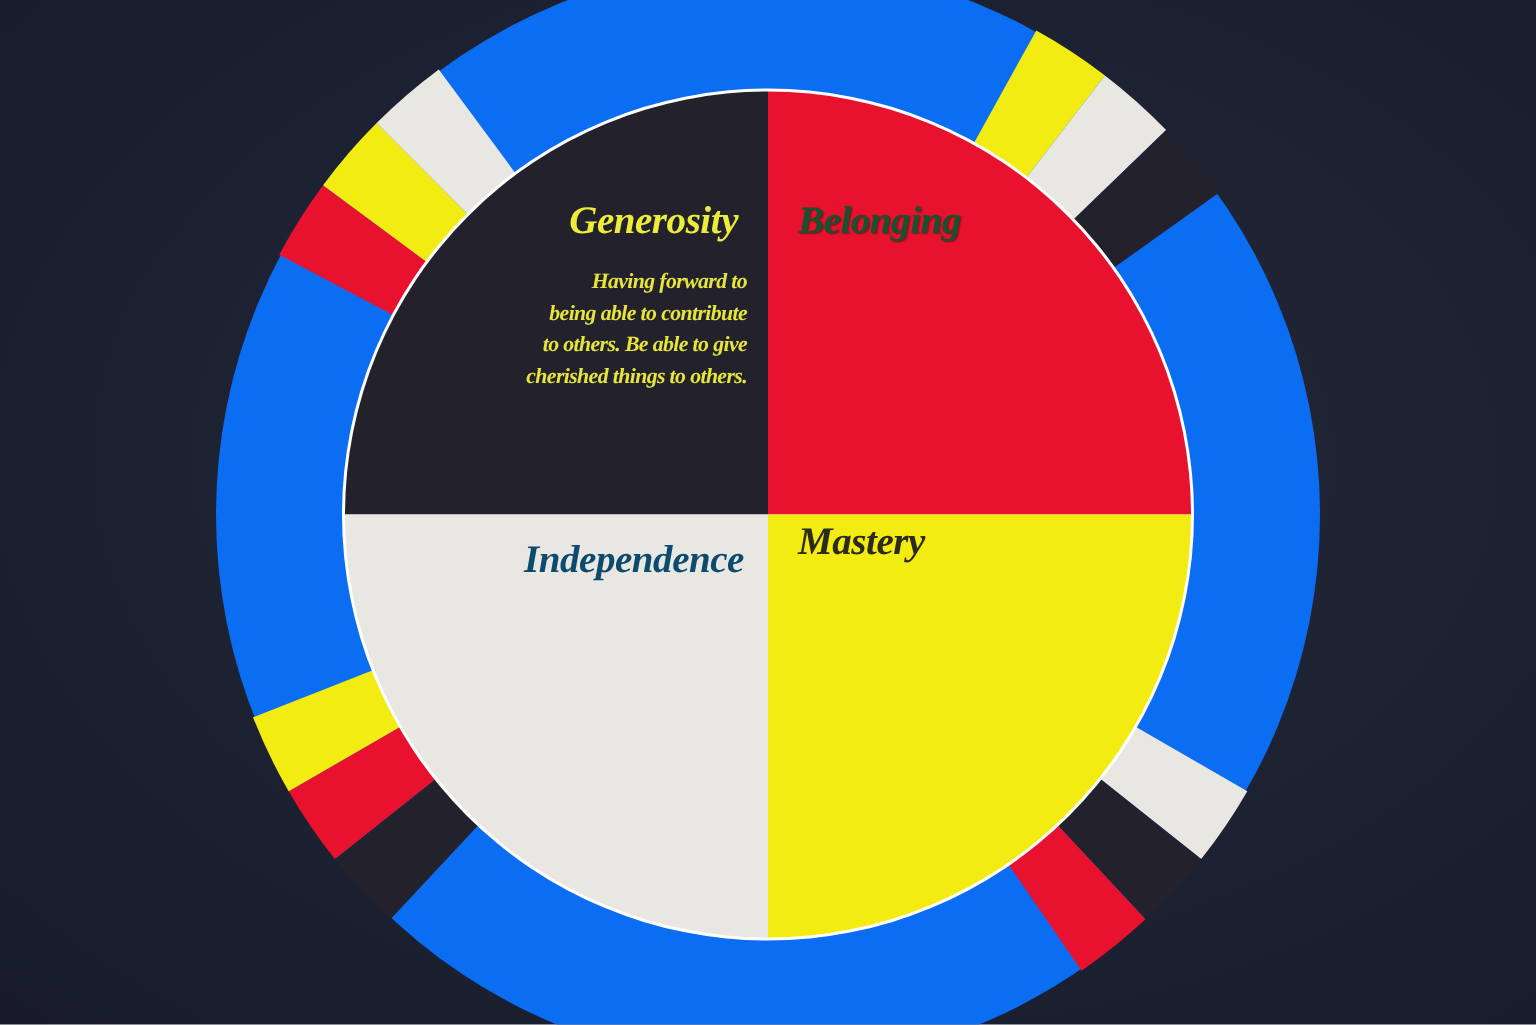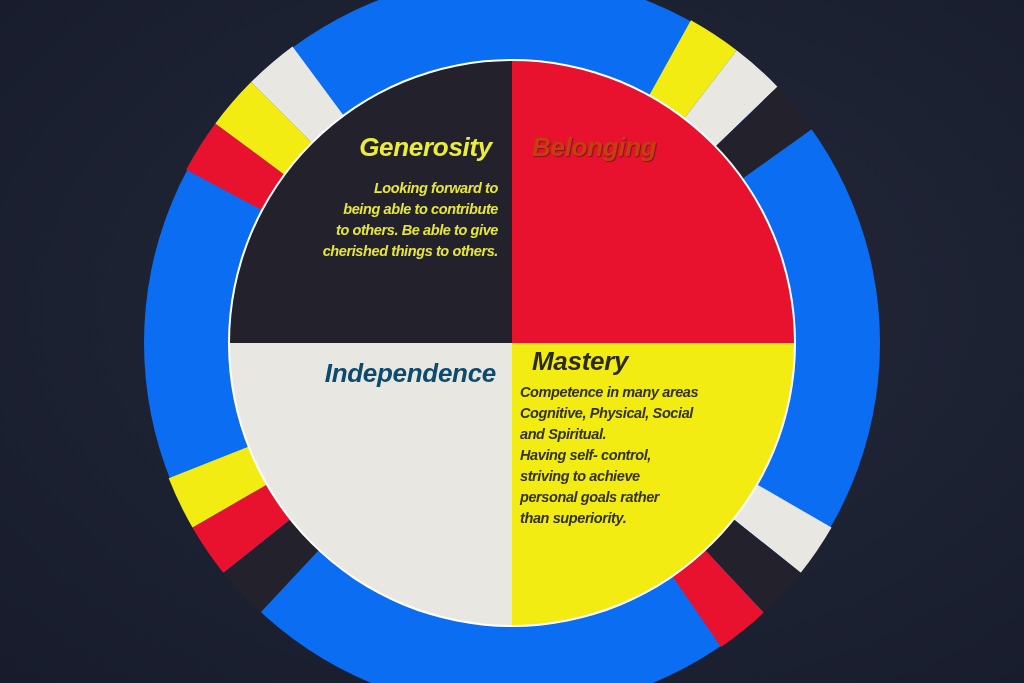--- a/index.html
+++ b/index.html
@@ -7,30 +7,30 @@
     width:1024px; height:683px; overflow:hidden;
     background: radial-gradient(ellipse at 55% 45%, #26283a 0%, #1d2233 55%, #171b2b 100%);
     font-family: "DejaVu Sans", sans-serif;
     position:relative;
   }
   #stage { position:absolute; left:0; top:0; width:1024px; height:683px; }
   .quad-text {
     position:absolute;
     font-style: italic;
     font-weight: bold;
-    font-family: Liberation Sans, sans-serif;
+    font-family: Liberation Serif, serif;
   }
   .quad-title { font-size: 26px; line-height: 30px; margin:0; letter-spacing:-0.3px; }
   .quad-body { font-size: 14.5px; line-height: 21px; margin:0; white-space: pre-line; letter-spacing:-0.4px; }
   #q-generosity { left: 262px; top: 132px; width: 236px; text-align:right; }
   #q-generosity .quad-title { color:#ecec3c; margin-bottom:16px; margin-right:6px; }
   #q-generosity .quad-body { color:#e6e63a; }
 
   #q-belonging { left: 520px; top: 132px; width: 240px; text-align:left; }
-  #q-belonging .quad-title { color:#c2410c; margin-left:12px; margin-bottom:16px; text-shadow: 1px 1px 1px #8a1020; }
+  #q-belonging .quad-title { color:#14532d; margin-left:12px; margin-bottom:16px; text-shadow: 1px 1px 1px #8a1020; }
   #q-belonging .quad-body { color:#ffffff; text-shadow: 1px 1px 1px #8a1020; }
 
   #q-independence { left: 244px; top: 358px; width: 256px; text-align:right; }
   #q-independence .quad-title { color:#0c4a6e; margin-bottom:6px; margin-right:4px; }
   #q-independence .quad-body { color:#c8345a; }
 
   #q-mastery { left: 520px; top: 346px; width: 260px; text-align:left; }
   #q-mastery .quad-title { color:#2c2a1a; margin-left:12px; margin-bottom:6px; }
   #q-mastery .quad-body { color:#34321c; font-style: italic; }
 </style>
@@ -59,33 +59,26 @@
       <circle cx="512" cy="343" r="284" fill="#ffffff"></circle>
       <path d="M512,343 L230,343.00000000000006 A282,282 0 0 1 511.99999999999994,61 Z" fill="#23222c"></path>
       <path d="M512,343 L511.99999999999994,61 A282,282 0 0 1 794,342.99999999999994 Z" fill="#e8122e"></path>
       <path d="M512,343 L512,625 A282,282 0 0 1 230,343.00000000000006 Z" fill="#e9e7e1"></path>
       <path d="M512,343 L794,343 A282,282 0 0 1 512,625 Z" fill="#f2ec12"></path>
     </g>
 </svg>
 
 <div class="quad-text" id="q-generosity">
   <p class="quad-title">Generosity</p>
-  <p class="quad-body">Looking forward to
+  <p class="quad-body">Having forward to
 being able to contribute
 to others. Be able to give
 cherished things to others.</p>
 </div>
 <div class="quad-text" id="q-belonging">
   <p class="quad-title">Belonging</p>
 </div>
 <div class="quad-text" id="q-independence">
   <p class="quad-title">Independence</p>
 </div>
 <div class="quad-text" id="q-mastery">
   <p class="quad-title">Mastery</p>
-  <p class="quad-body">Competence in many areas
-Cognitive, Physical, Social
-and Spiritual.
-Having self- control,
-striving to achieve
-personal goals rather
-than superiority.</p>
 </div>
 
 </body></html>

